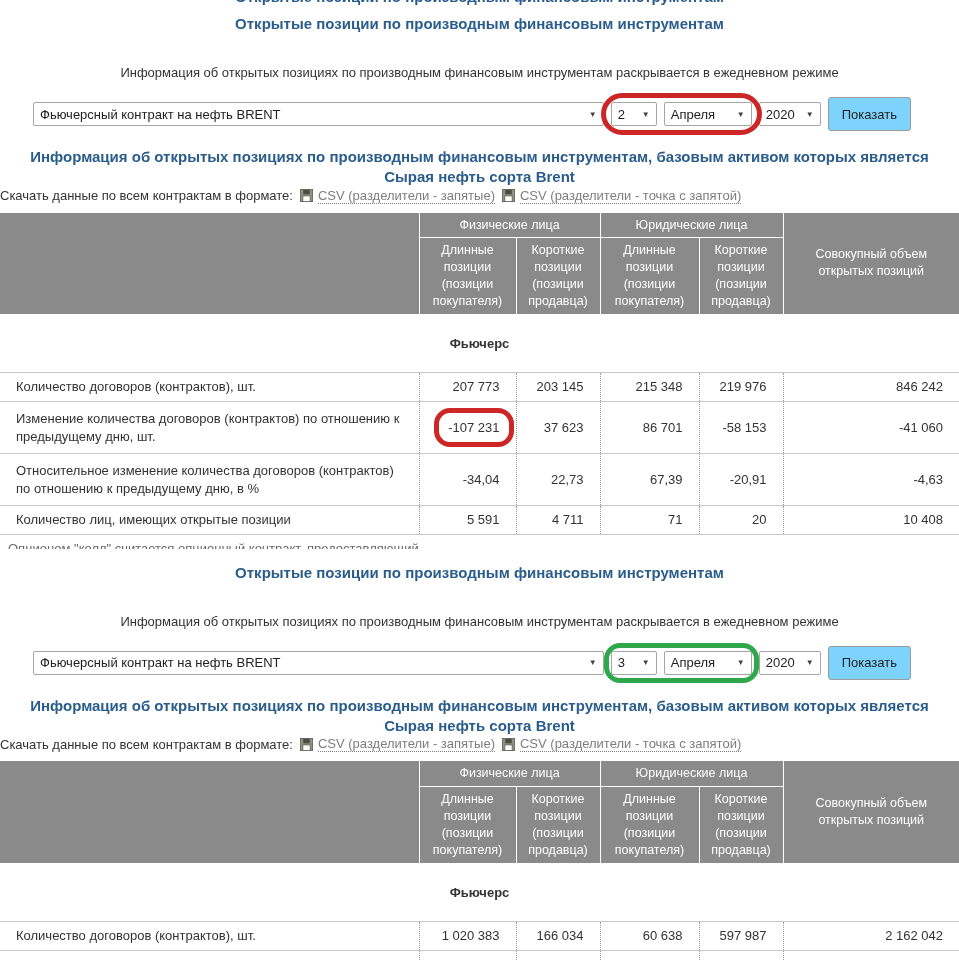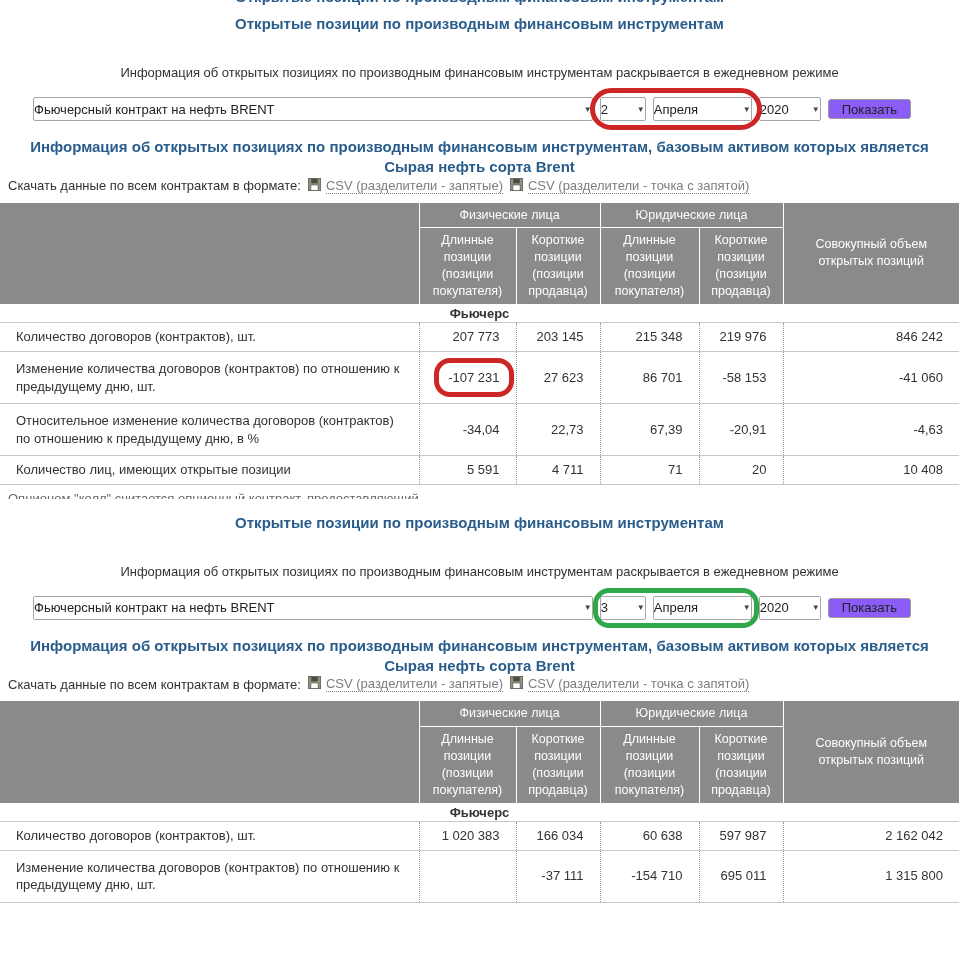--- a/index.html
+++ b/index.html
@@ -23,56 +23,56 @@
 
   .sec-title{
     color:var(--heading-blue);font-size:15px;font-weight:bold;text-align:center;
     margin:7px 0 0 0;
   }
   .subtitle{text-align:center;margin:33px 10px 17px 10px;color:#333;}
   .controls{display:flex;align-items:center;margin:0 48px 0 33px;gap:7px;}
   .sel{
     display:flex;align-items:center;justify-content:space-between;gap:6px;
     height:24px;border:1px solid #a6a6a6;border-radius:2px;background:#fff;
-    padding:0 0;white-space:nowrap;color:#222;cursor:pointer;overflow:hidden;
+    padding:0 6px;white-space:nowrap;color:#222;cursor:pointer;overflow:hidden;
   }
   .sel .arrow{font-size:8px;color:#444;flex:none;}
   .sel-instrument{flex:1;min-width:0;}
   .sel-day{width:46px;flex:none;}
-  .sel-month{width:99px;flex:none;}
+  .sel-month{width:88px;flex:none;}
   .sel-year{width:62px;flex:none;}
   .annot-wrap{position:relative;display:flex;gap:7px;flex:none;}
   .annot-wrap::after{content:"";position:absolute;pointer-events:none;}
   .annot-oval-red::after{inset:-9px -10px;border:5px solid var(--annotation-red);border-radius:26px;}
   .annot-rect-green::after{inset:-8px -7px;border:5px solid var(--annotation-green);border-radius:16px;}
   .btn{
-    height:20px;padding:0 13px;background:#8b5cf6;border:1px solid #9a9a9a;border-radius:3px;
+    height:34px;padding:0 13px;background:#7dd3fc;border:1px solid #9a9a9a;border-radius:3px;
     font-family:inherit;font-size:13px;color:#222;cursor:pointer;flex:none;
   }
   .heading{
     color:var(--heading-blue);font-size:15px;font-weight:bold;text-align:center;
     margin:16px auto 0 auto;max-width:900px;line-height:1.35;
   }
   .data-date{text-align:center;font-weight:bold;margin:15px 0 14px 0;}
-  .download{display:flex;align-items:center;gap:7px;padding-left:8px;margin-bottom:9px;}
-  .csv-link{display:inline-flex;gap:5px;cursor:pointer;text-decoration:none;}
+  .download{display:flex;align-items:center;gap:7px;margin-bottom:9px;}
+  .csv-link{display:inline-flex;align-items:center;gap:5px;cursor:pointer;text-decoration:none;}
   .csv-link .txt{color:var(--link-gray);border-bottom:1px dotted var(--link-gray);}
   .floppy{display:inline-flex;flex:none;}
 
   table{width:100%;border-collapse:collapse;table-layout:fixed;font-size:13px;border-bottom:1px solid var(--row-line);}
   col.c0{width:419px;} col.c1{width:97px;} col.c2{width:84px;} col.c3{width:99px;} col.c4{width:84px;} col.c5{width:176px;}
   thead th{
     background:var(--header-gray);color:#fff;font-weight:normal;font-size:12.5px;
     border:1px solid #fff;padding:4px 3px;text-align:center;vertical-align:middle;line-height:1.35;
   }
   thead tr:first-child th{border-top:none;}
   thead th:first-child{border-left:none;}
   thead th:last-child{border-right:none;}
   tbody td{padding:5px 16px;vertical-align:middle;line-height:1.35;}
-  tbody tr.section-row td{text-align:center;font-weight:bold;padding:0;}
+  tbody tr.section-row td{text-align:center;font-weight:bold;padding:20px;}
   tbody tr.data-row td{border-top:1px solid var(--row-line);}
   tbody td.num{text-align:right;border-left:1px dotted #9b9b9b;}
   tbody td.lbl{text-align:left;}
   tbody tr.tall td{padding-top:8px;padding-bottom:8px;}
   .cellannot{position:relative;display:inline-block;}
   .cellannot::after{content:"";position:absolute;pointer-events:none;}
   .cellannot.red::after{inset:-11px -14px;border:5px solid var(--annotation-red);border-radius:16px;}
 </style>
 </head>
 <body>
@@ -166,21 +166,21 @@
         <td class="num">203 145</td>
         <td class="num">215 348</td>
         <td class="num">219 976</td>
         <td class="num">846 242</td>
       </tr>
       <tr class="data-row tall">
         <td class="lbl">Изменение количества договоров (контрактов) по отношению к предыдущему дню, шт.</td>
         <td class="num">
           <span class="cellannot red"><span>-107 231</span></span>
         </td>
-        <td class="num">27 623</td>
+        <td class="num">37 623</td>
         <td class="num">86 701</td>
         <td class="num">-58 153</td>
         <td class="num">-41 060</td>
       </tr>
       <tr class="data-row tall">
         <td class="lbl">Относительное изменение количества договоров (контрактов) по отношению к предыдущему дню, в %</td>
         <td class="num">-34,04</td>
         <td class="num">22,73</td>
         <td class="num">67,39</td>
         <td class="num">-20,91</td>

